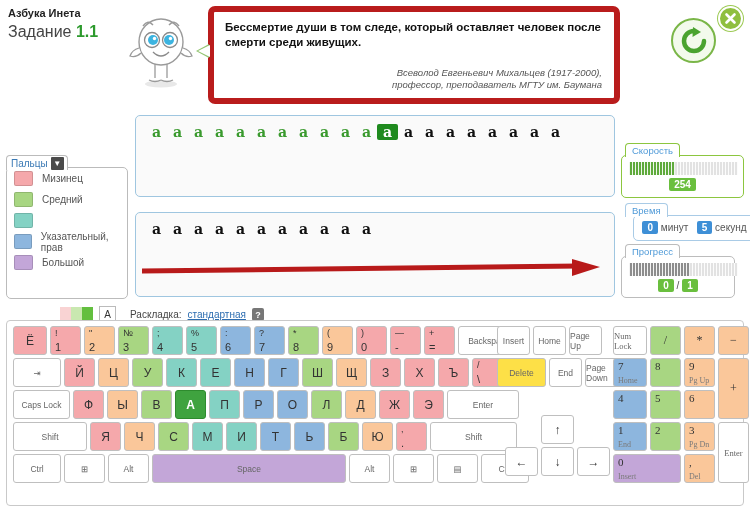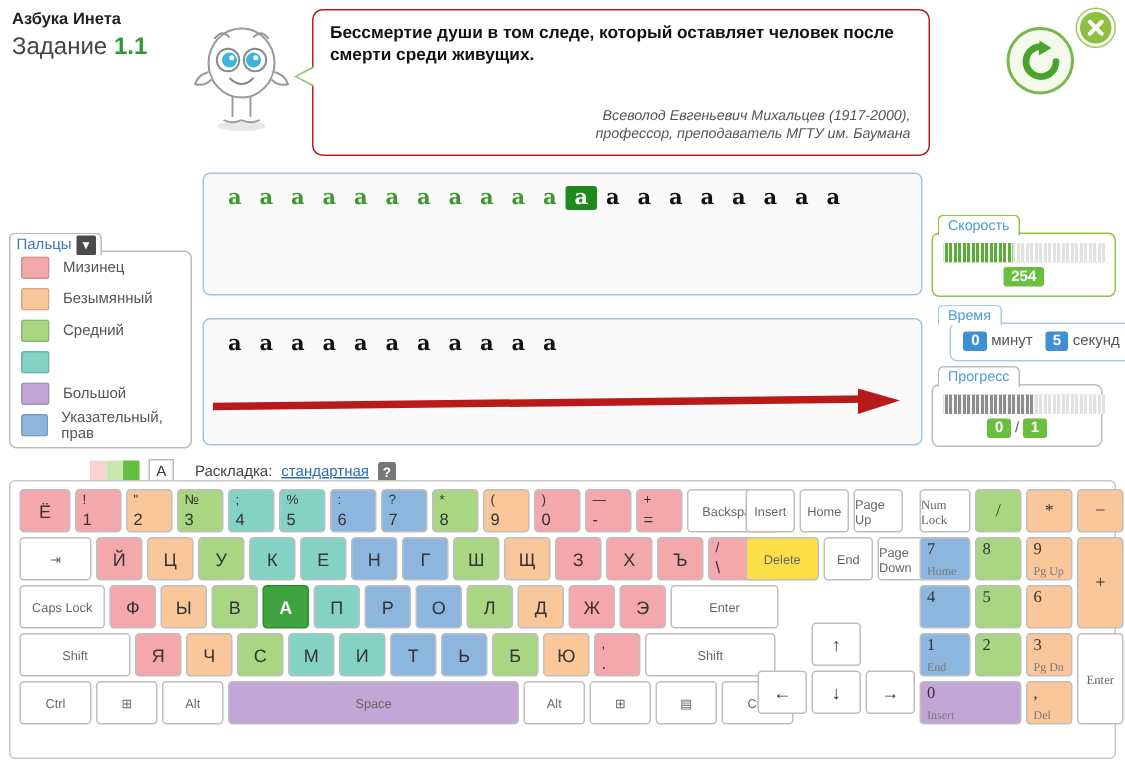--- a/index.html
+++ b/index.html
@@ -16,21 +16,21 @@
   .hdr-title { position:absolute; left:8px; top:7px; font-size:11px; font-weight:bold; color:#222; }
   .hdr-task  { position:absolute; left:8px; top:23px; font-size:16px; color:#444; }
   .hdr-task b { color:#2d9a2d; }
 
   
   .mascot { position:absolute; left:125px; top:12px; width:72px; height:78px; }
 
   
   .bubble {
     position:absolute; left:208px; top:6px; width:412px; height:98px;
-    border:1px solid #b91c1c; border-radius:7px; background:#fff;
+    border:6px solid #b91c1c; border-radius:7px; background:#fff;
   }
   .bubble-text {
     position:absolute; left:11px; top:8px; width:392px;
     font-size:11.5px; font-weight:bold; color:#111; line-height:15px;
   }
   .bubble-author {
     position:absolute; right:12px; bottom:7px; width:330px;
     text-align:right; font-style:italic; font-size:9.5px; color:#555; line-height:12px;
   }
   .bubble-tail, .bubble-tail2 { position:absolute; width:0; height:0; }
@@ -215,37 +215,33 @@
   <div class="legend-tab">
     <span class="legend-tab-lbl">Пальцы</span>
     <span class="legend-tab-caret">▼</span>
   </div>
   <div class="legend" id="legend-box">
       <div class="legend-row">
         <span class="legend-sw" style="background: rgb(245, 168, 171);"></span>
         <span class="legend-txt">Мизинец</span>
       </div>
       <div class="legend-row">
-        <span class="legend-sw" style="background: rgb(250, 199, 154);"></span>
-        <span class="legend-txt">Безымянный</span>
-      </div>
-      <div class="legend-row">
         <span class="legend-sw" style="background: rgb(168, 214, 130);"></span>
         <span class="legend-txt">Средний</span>
       </div>
       <div class="legend-row">
         <span class="legend-sw" style="background: rgb(132, 210, 196);"></span>
+      </div>
+      <div class="legend-row">
+        <span class="legend-sw" style="background: rgb(141, 182, 222);"></span>
+        <span class="legend-txt">Указательный, прав</span>
       </div>
       <div class="legend-row">
         <span class="legend-sw" style="background: rgb(195, 166, 216);"></span>
         <span class="legend-txt">Большой</span>
-      </div>
-      <div class="legend-row">
-        <span class="legend-sw" style="background: rgb(141, 182, 222);"></span>
-        <span class="legend-txt">Указательный, прав</span>
       </div>
     </div>
 
   <div class="stat-tab s-speed-tab">
     <span>Скорость</span>
   </div>
   <div class="stat s-speed">
     <div class="bar">
       <div class="bar-fill" id="speed-fill" style="width: 42%;"></div>
       <div class="bar-ticks"></div>

